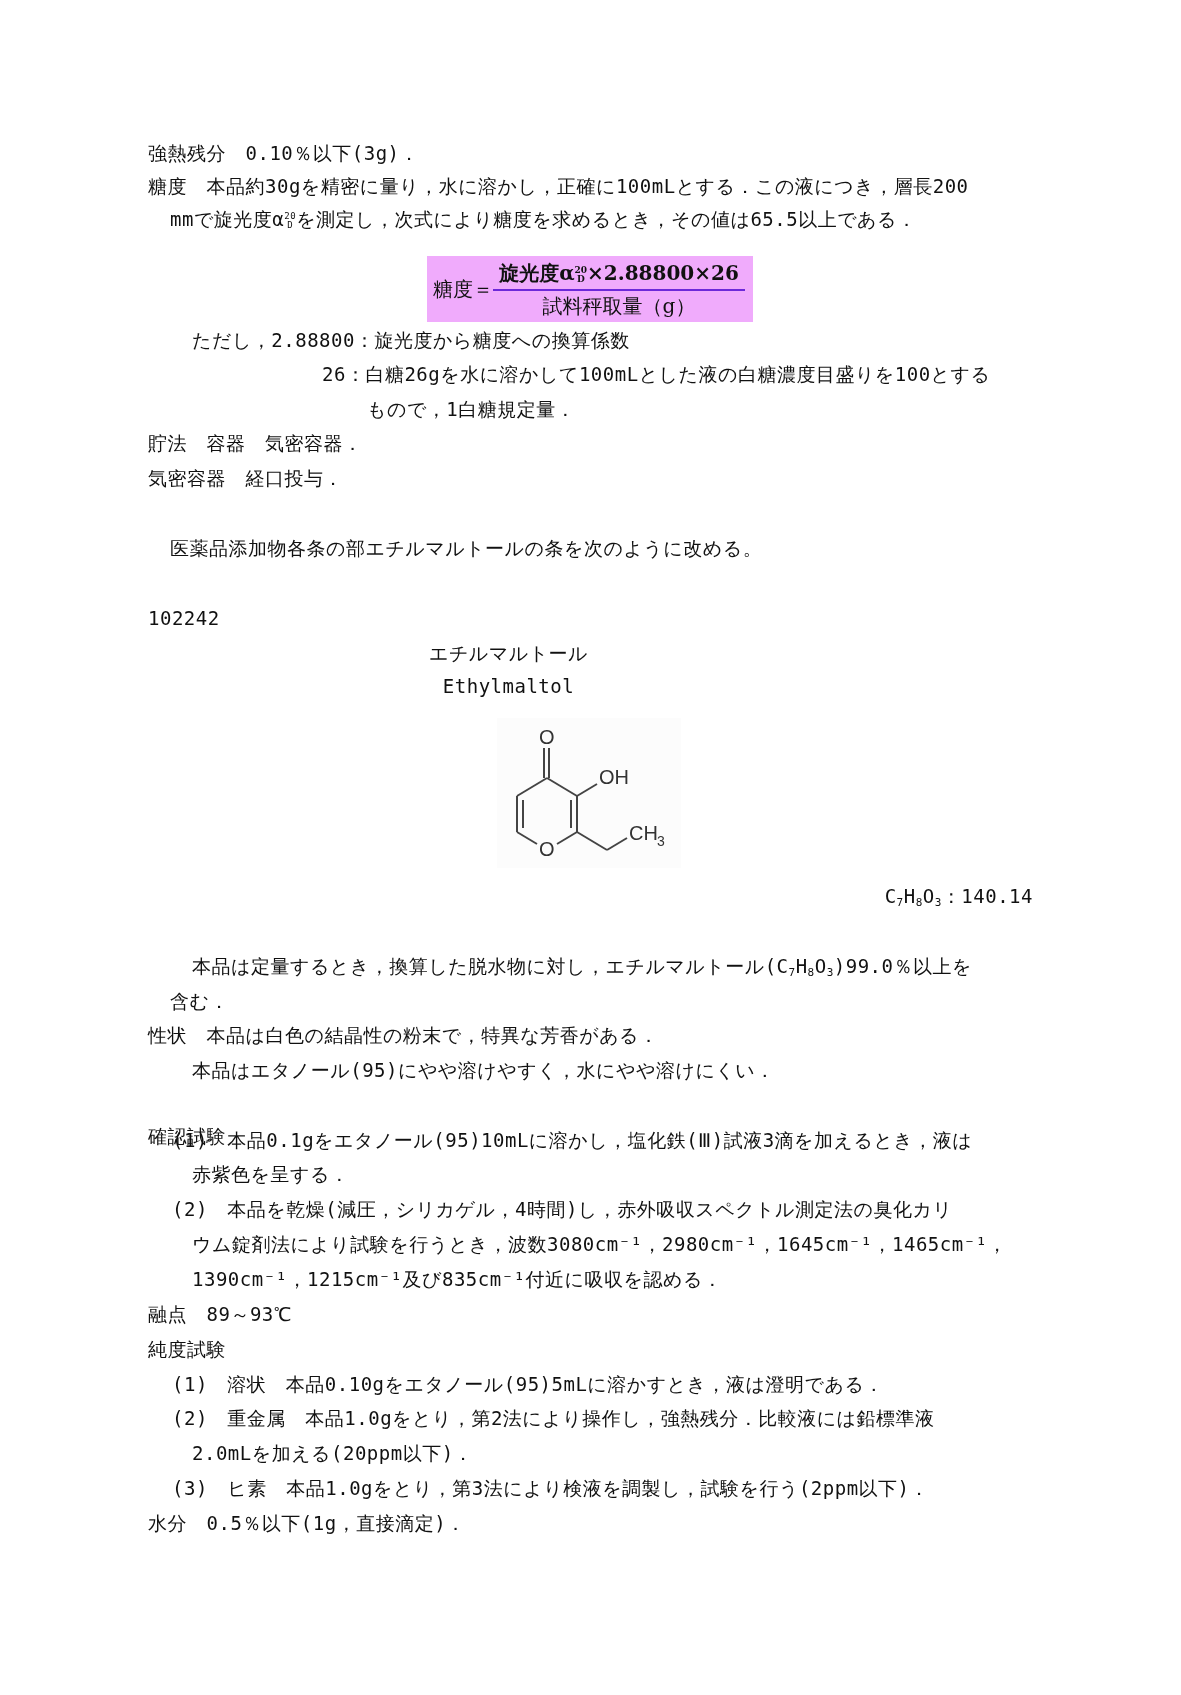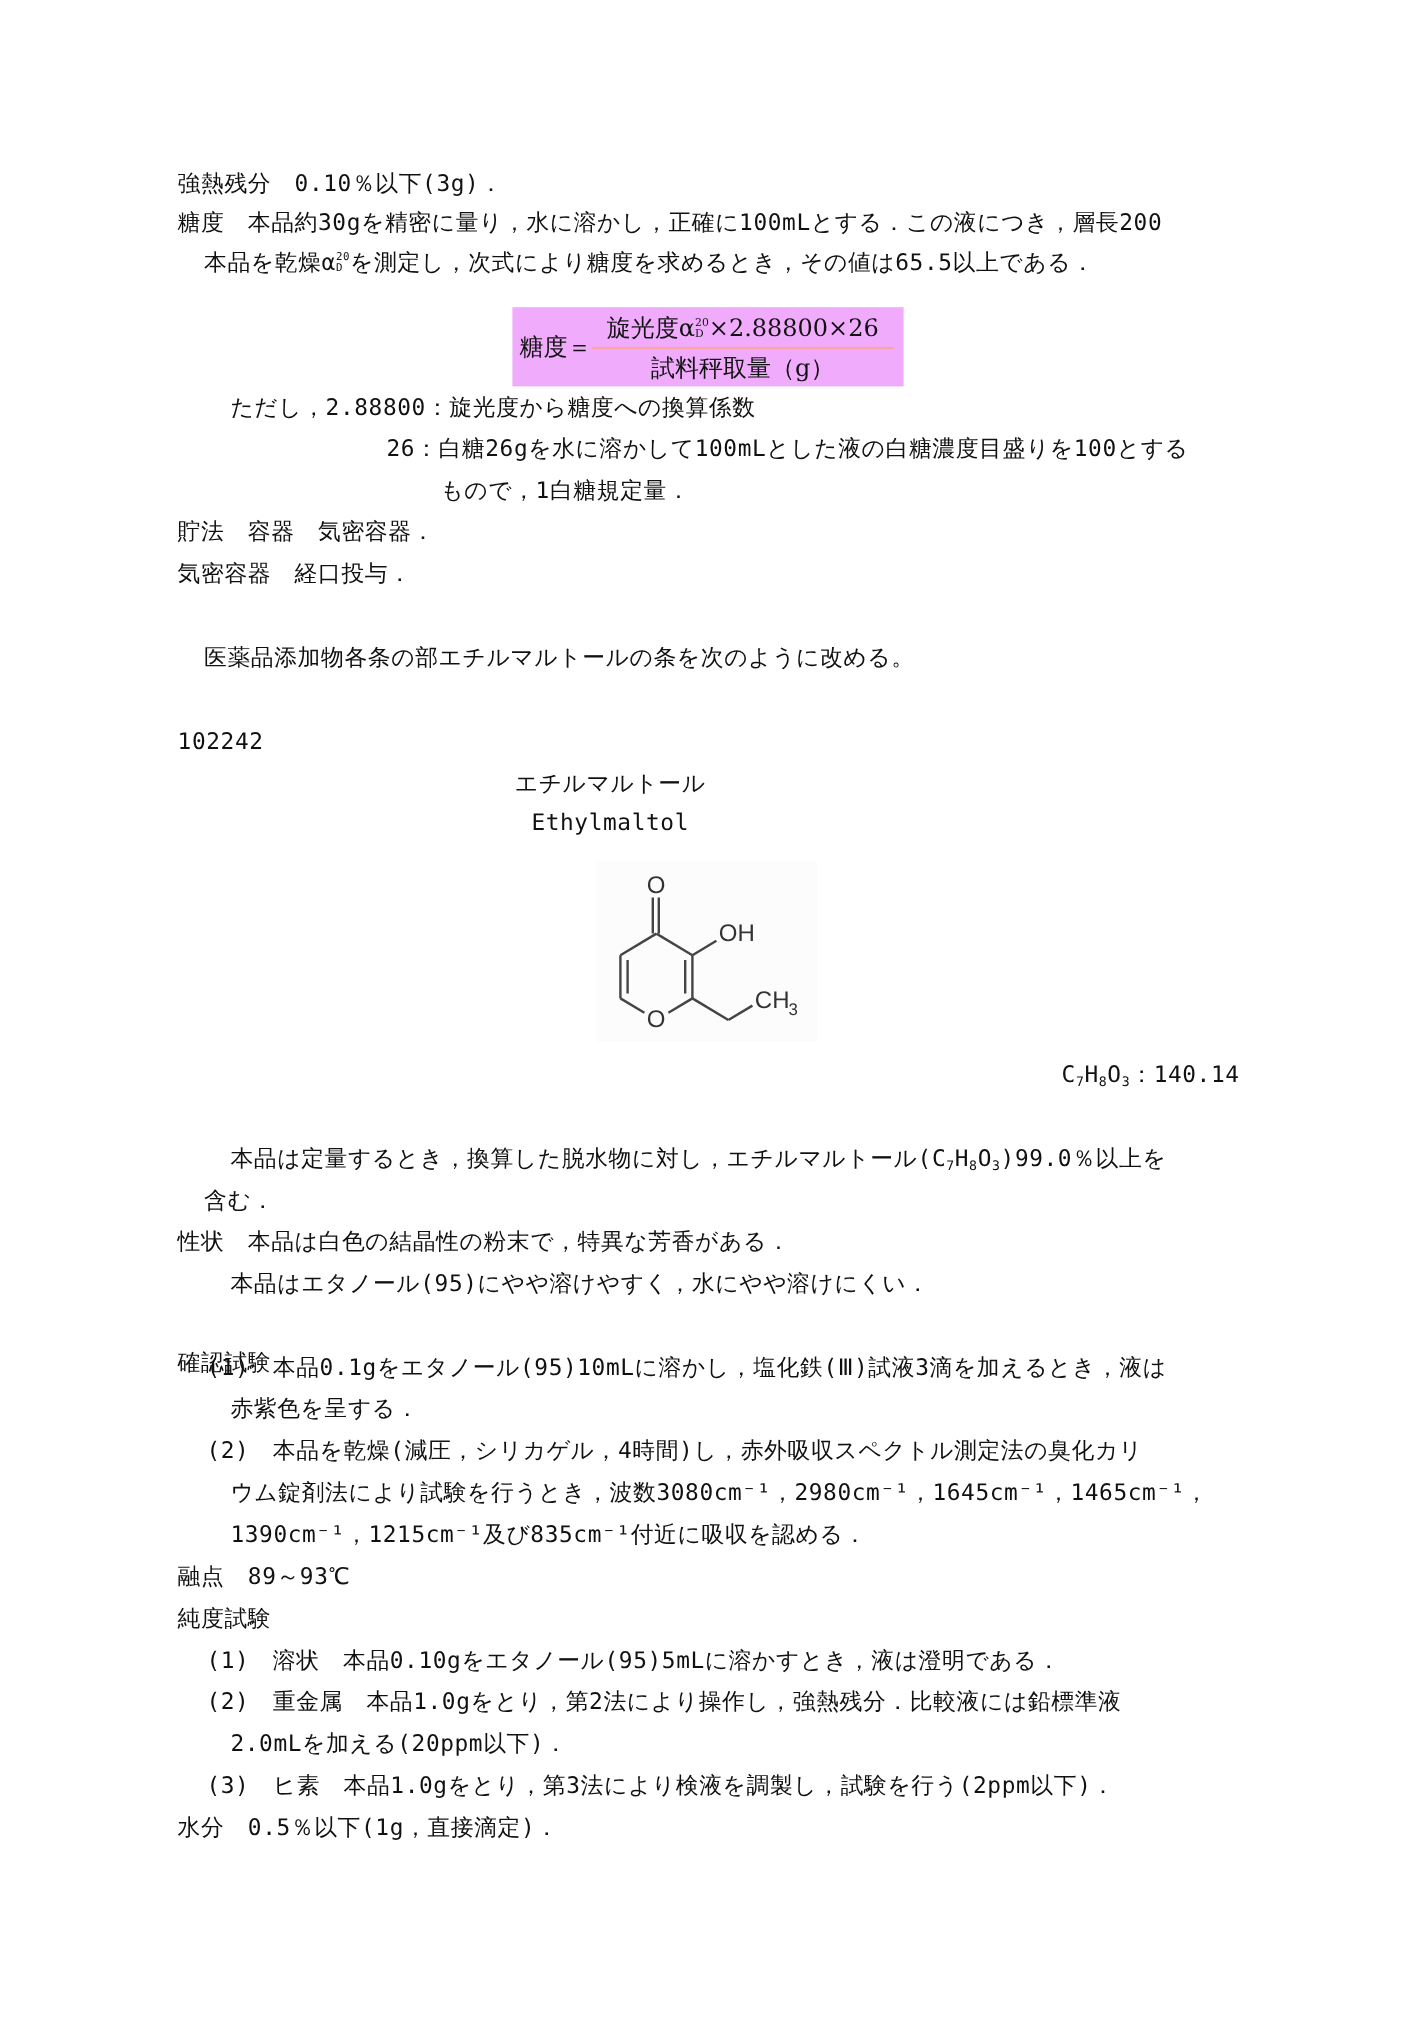--- a/index.html
+++ b/index.html
@@ -10,40 +10,40 @@
     }
     .line { position: absolute; white-space: nowrap; line-height: 26px; letter-spacing: 0.5px; }
     .base { left: 148px; }
     .cont { left: 170px; }
     .formula-box {
       position: absolute; left: 427px; top: 256px; width: 326px; height: 66px;
       background: #f0abfc; font-family: "DejaVu Serif", "Liberation Serif", serif;
     }
     .f-lhs { position: absolute; left: 6px; top: 20px; font-size: 20px; }
     .f-frac { position: absolute; left: 66px; top: 4px; width: 252px; text-align: center; font-size: 20px; }
-    .f-num { display: block; border-bottom: 2px solid #fca5a5; padding-bottom: 2px; white-space: nowrap; }
+    .f-num { display: block; border-bottom: 2px solid #6d28d9; padding-bottom: 2px; white-space: nowrap; font-weight: bold; }
     .f-den { display: block; padding-top: 2px; white-space: nowrap; }
-    .supsub { display: inline-block; font-size: 9px; line-height: 9px; vertical-align: middle; text-align: left; }
+    .supsub { display: inline-block; font-size: 9px; line-height: 9px; vertical-align: middle; text-align: center; }
     .title-ja, .title-en { position: absolute; left: 0; width: 1017px; text-align: center; }
     .mol { position: absolute; left: 497px; top: 718px; width: 184px; height: 150px; background: #fcfcfc; }
     .formula-right { position: absolute; right: 148px; top: 883px; }
     sub { font-size: 11px; vertical-align: -3px; }
   </style>
 </head>
 <body>
 
 <div class="line base" style="top:140px;">
   <span>強熱残分</span>　<span>0.10％以下(3g)．</span>
 </div>
 
 <div class="line base" style="top:173px;">
   <span>糖度</span>　<span>本品約30gを精密に量り，水に溶かし，正確に100mLとする．この液につき，層長200</span>
 </div>
 <div class="line cont" style="top:206px;">
-  <span>本品を乾燥</span><span>α</span><span class="supsub"><span>20</span><br><span>D</span></span><span>を測定し，次式により糖度を求めるとき，その値は65.5以上である．</span>
+  <span>mmで旋光度</span><span>α</span><span class="supsub"><span>20</span><br><span>D</span></span><span>を測定し，次式により糖度を求めるとき，その値は65.5以上である．</span>
 </div>
 
 <div class="formula-box">
   <span class="f-lhs">糖度＝</span>
   <div class="f-frac">
     <span class="f-num"><span>旋光度</span><span>α</span><span class="supsub"><span>20</span><br><span>D</span></span><span>×2.88800×26</span></span>
     <span class="f-den">試料秤取量（g）</span>
   </div>
 </div>
 

